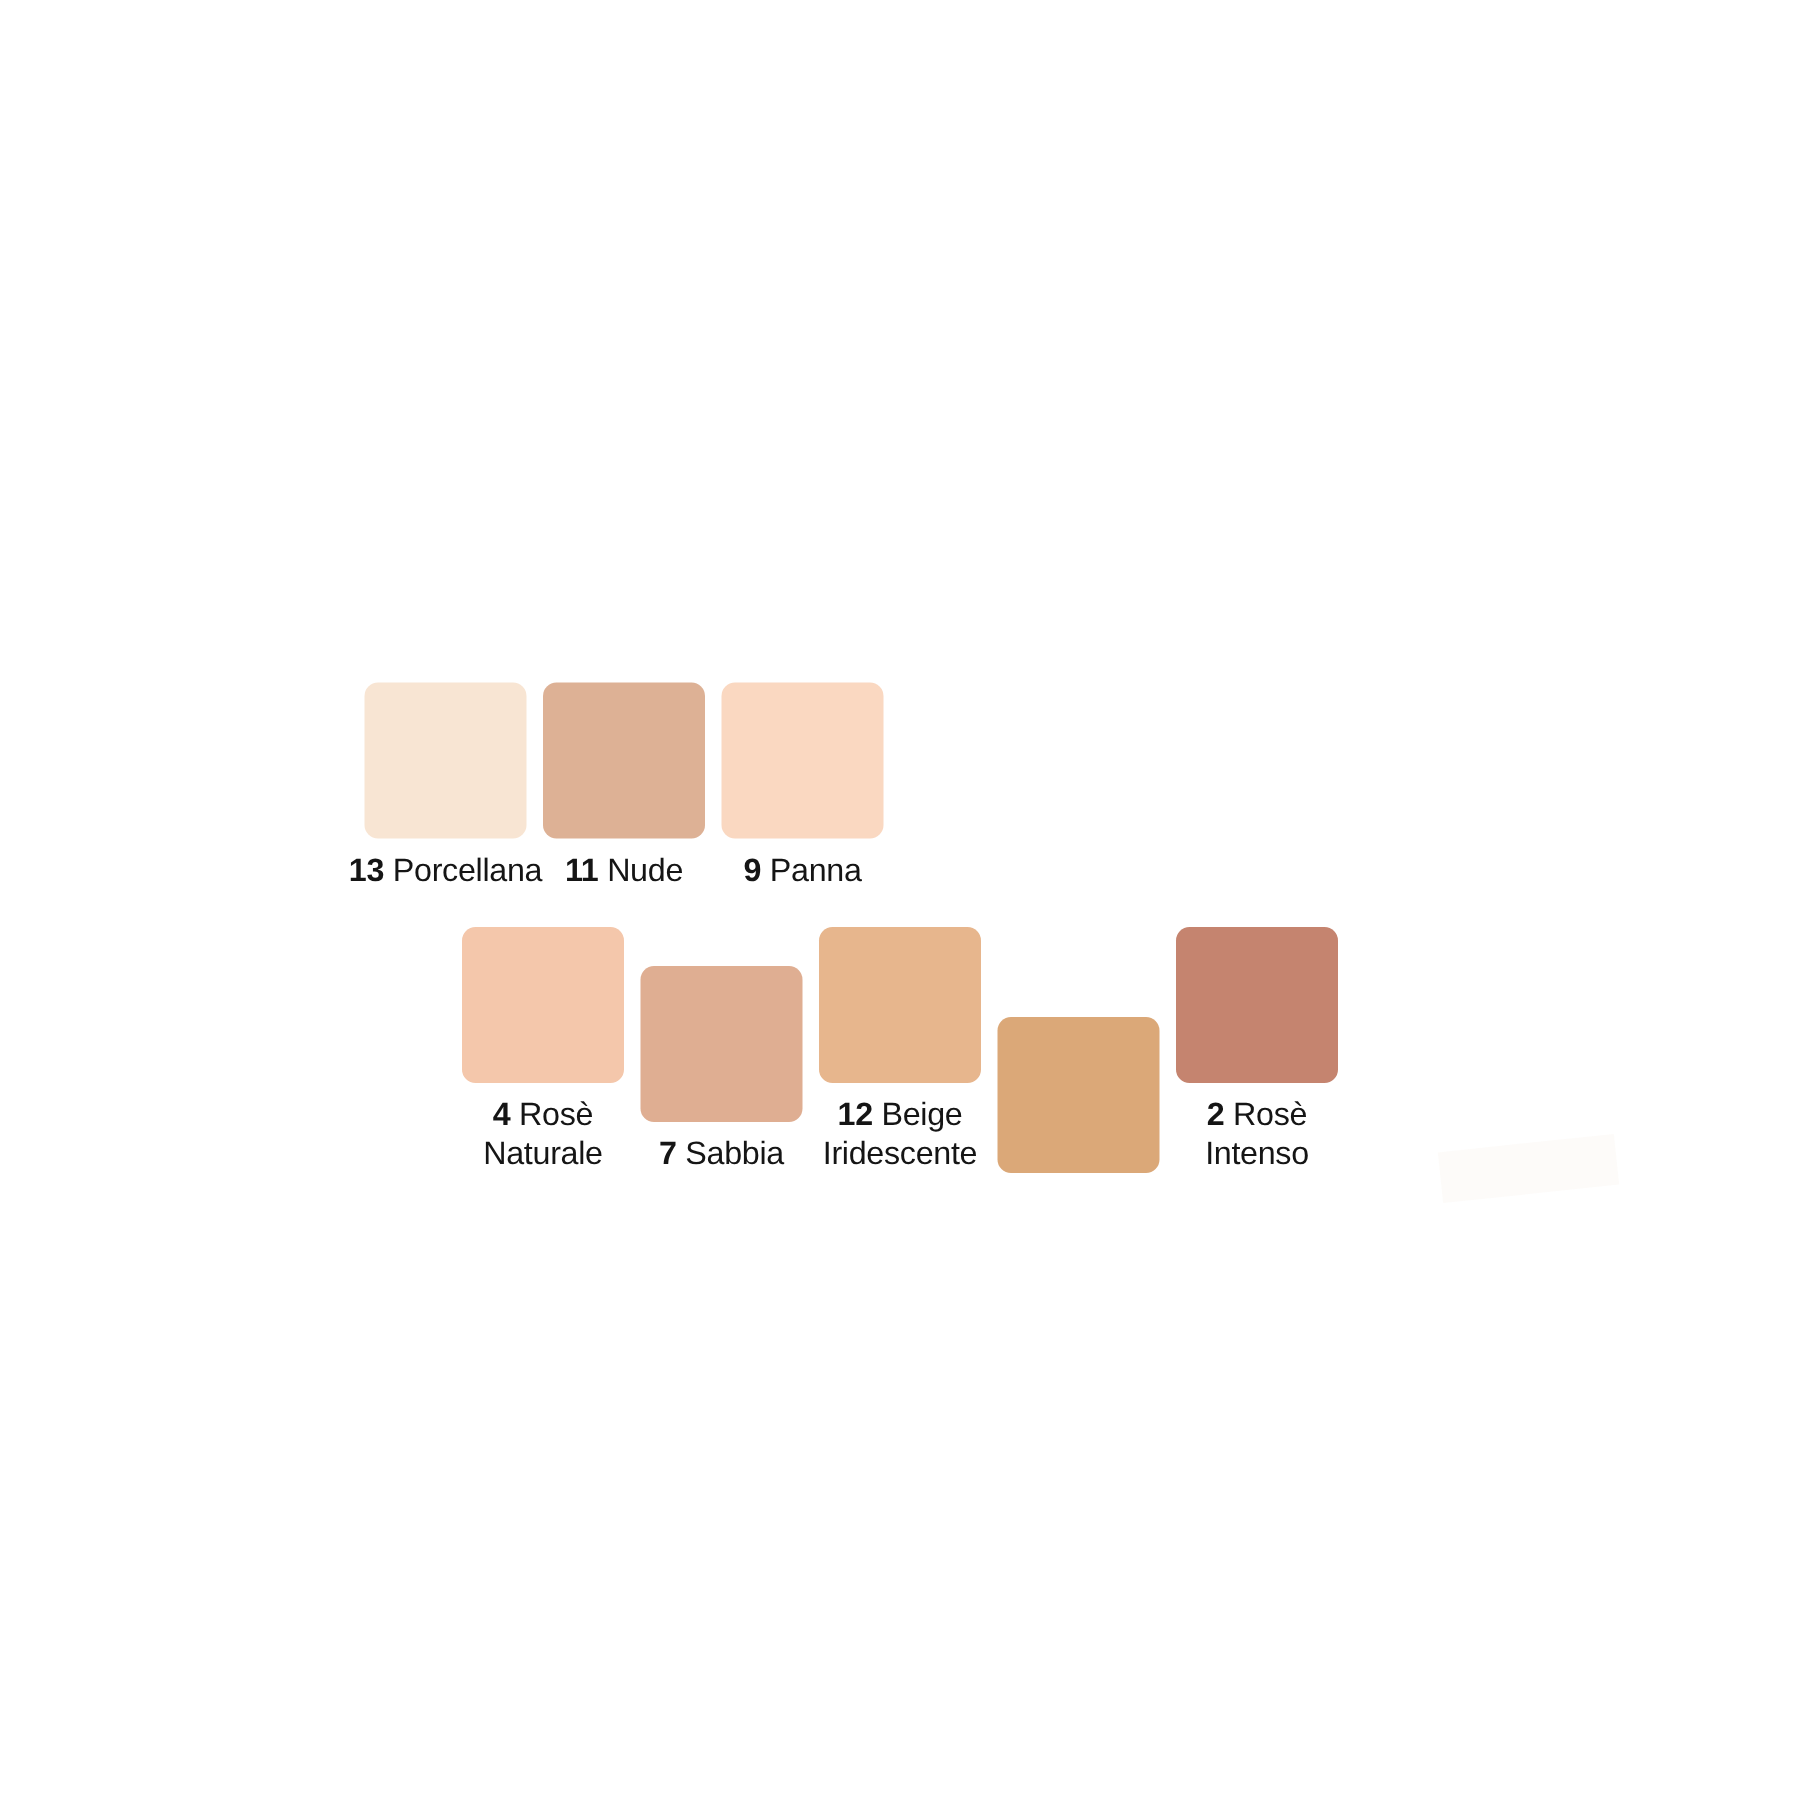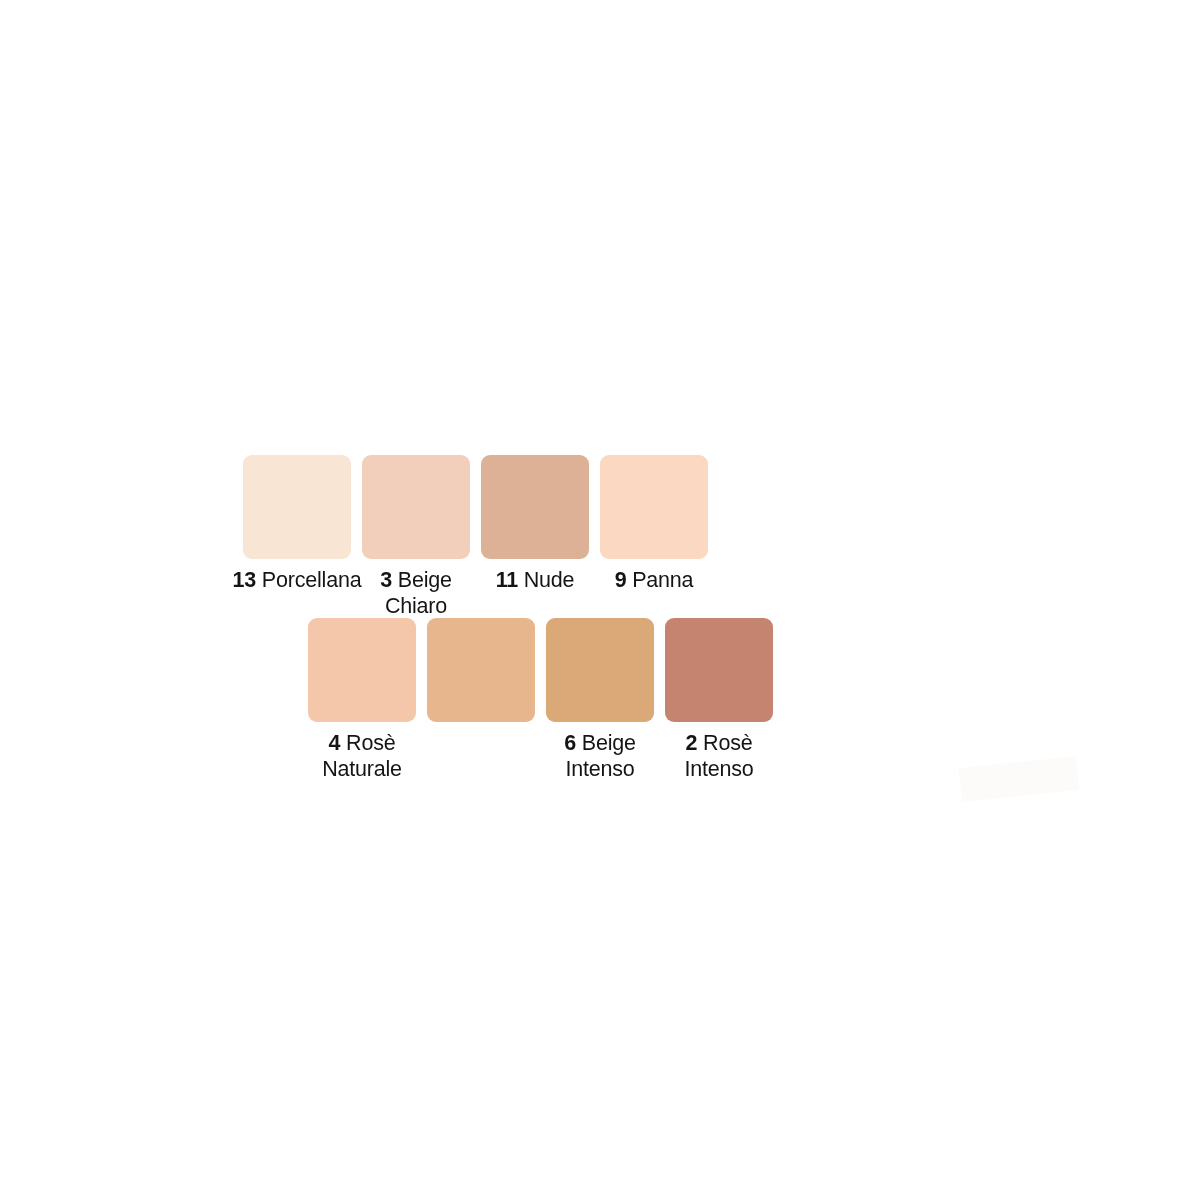--- a/index.html
+++ b/index.html
@@ -28,20 +28,21 @@
   }
 
   #shade-row-1 {
     left: 243px;
     top: 455px;
   }
 
   #shade-row-2 {
     left: 308px;
     top: 618px;
+    align-items: flex-end;
   }
 
   .shade-cell {
     display: flex;
     flex-direction: column;
     align-items: center;
     width: 108px;
     margin-right: 11px;
   }
 
@@ -90,43 +91,43 @@
 <body>
 
 <div id="shade-chart">
 
   <div class="shade-row" id="shade-row-1">
       <div class="shade-cell">
         <div class="shade-swatch" style="background: rgb(248, 229, 211);"></div>
         <div class="shade-label"><span class="shade-code">13</span> <span class="shade-name">Porcellana</span></div>
       </div>
       <div class="shade-cell">
-        <div class="shade-swatch" style="background: rgb(242, 207, 186);"></div>
-        <div class="shade-label wrap"><span class="shade-code">3</span> <span class="shade-name">Beige Chiaro</span></div>
-      </div>
-      <div class="shade-cell">
         <div class="shade-swatch" style="background: rgb(221, 177, 149);"></div>
         <div class="shade-label"><span class="shade-code">11</span> <span class="shade-name">Nude</span></div>
       </div>
       <div class="shade-cell">
         <div class="shade-swatch" style="background: rgb(250, 216, 193);"></div>
         <div class="shade-label"><span class="shade-code">9</span> <span class="shade-name">Panna</span></div>
       </div>
     </div>
   <div class="shade-row" id="shade-row-2">
       <div class="shade-cell">
         <div class="shade-swatch" style="background: rgb(244, 199, 171);"></div>
         <div class="shade-label wrap"><span class="shade-code">4</span> <span class="shade-name">Rosè Naturale</span></div>
       </div>
       <div class="shade-cell">
+        <div class="shade-swatch" style="background: rgb(223, 174, 146);"></div>
+        <div class="shade-label wrap"><span class="shade-code">7</span> <span class="shade-name">Sabbia</span></div>
+      </div>
+      <div class="shade-cell">
         <div class="shade-swatch" style="background: rgb(231, 182, 141);"></div>
+        <div class="shade-label wrap"><span class="shade-code">12</span> <span class="shade-name">Beige Iridescente</span></div>
       </div>
       <div class="shade-cell">
         <div class="shade-swatch" style="background: rgb(219, 168, 120);"></div>
-        <div class="shade-label wrap"><span class="shade-code">6</span> <span class="shade-name">Beige Intenso</span></div>
       </div>
       <div class="shade-cell">
         <div class="shade-swatch" style="background: rgb(197, 132, 111);"></div>
         <div class="shade-label wrap"><span class="shade-code">2</span> <span class="shade-name">Rosè Intenso</span></div>
       </div>
     </div>
 
   <div class="artifact" style="left:960px; top:762px; width:118px; height:34px; transform:rotate(-6deg);"></div>
 
 </div>

